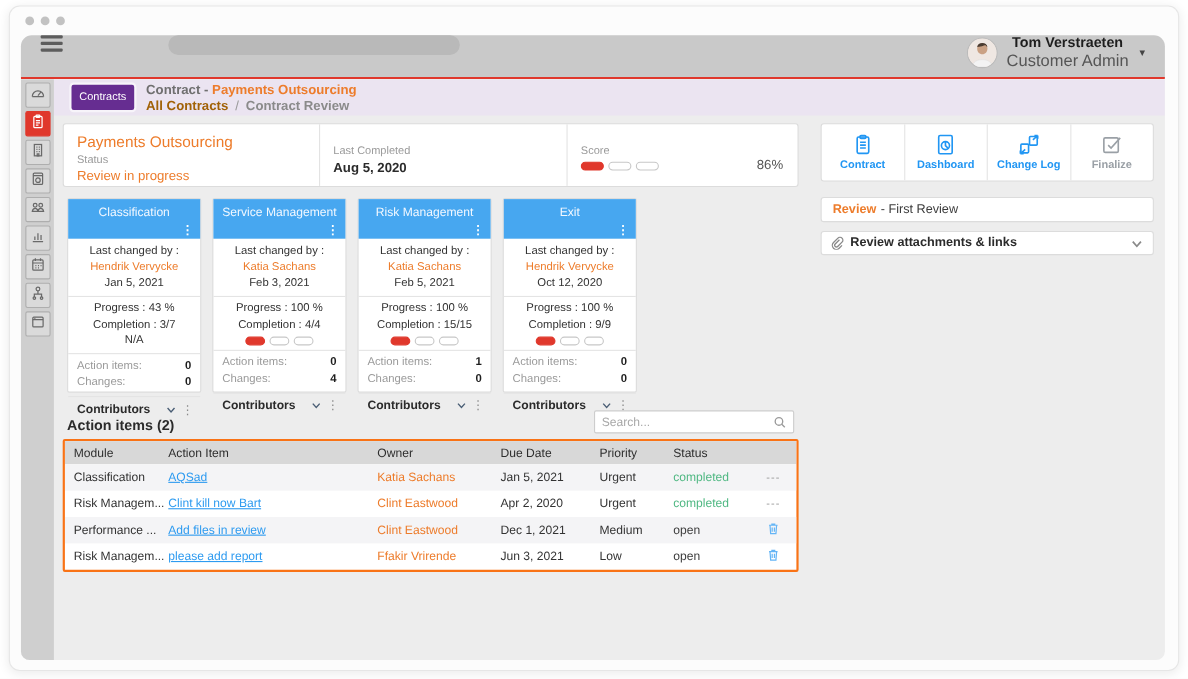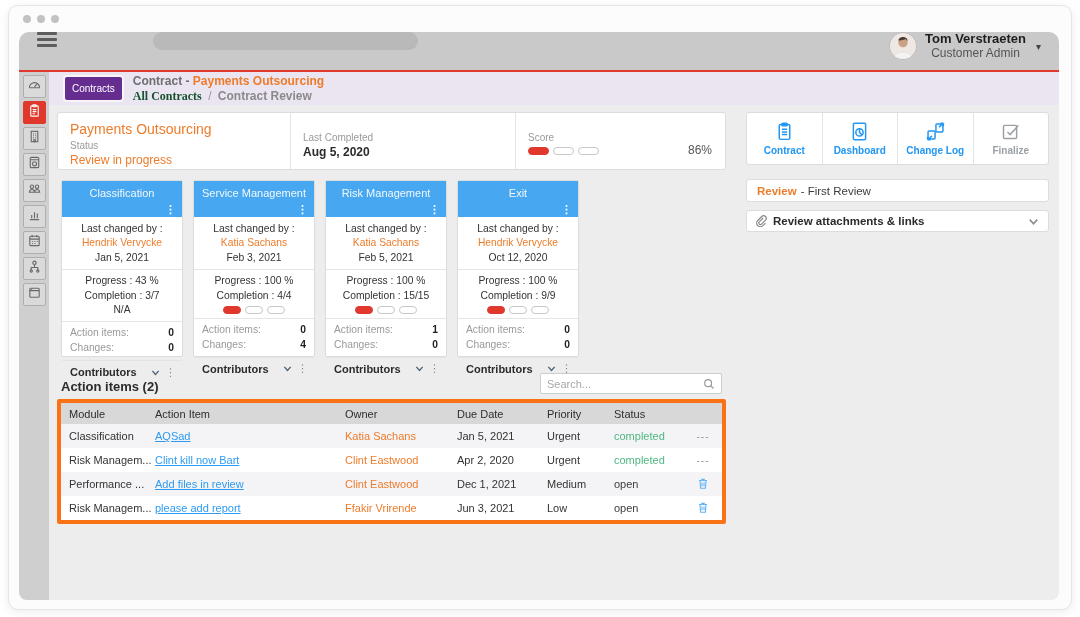--- a/index.html
+++ b/index.html
@@ -15,39 +15,39 @@
   .app-header { height:40px; background:#c9c9c9; border-radius:10px 10px 0 0;
                 border-bottom:2px solid #e0382c; display:flex; align-items:flex-start; padding:0 12px; }
   .hamburger { width:20px; display:flex; flex-direction:column; gap:3px; cursor:pointer; margin-left:6px; }
   .hamburger span { height:3px; background:#5d5d5d; border-radius:1px; }
   .logo-blob { margin-left:96px; width:265px; height:18px; background:#b9b9b9; border-radius:10px; }
   .hdr-spacer { flex:1; }
   .user-area { display:flex; align-items:center; gap:8px; margin-right:6px; cursor:pointer; }
   .avatar { width:28px; height:28px; border-radius:50%; background:#efe7e2; overflow:hidden; border:1px solid #bbb; }
   .user-text { display:flex; flex-direction:column; align-items:center; line-height:1.15; }
   .user-name { font-size:13px; font-weight:bold; color:#1e1e1e; }
-  .user-role { font-size:12px; color:#555; }
+  .user-role { font-size:15px; color:#555; }
   .caret { font-size:10px; color:#444; margin-left:2px; }
 
   .app-body { flex:1; display:flex; background:#ededed; border-radius:0 0 8px 8px; overflow:hidden; }
   .sidebar { width:30px; background:#cfcfcf; padding-top:3px; display:flex; flex-direction:column; align-items:center; gap:3px; }
   .side-btn { width:23px; height:23px; background:#dadada; border:1px solid #aeaeae; border-radius:2px;
               display:flex; align-items:center; justify-content:center; cursor:pointer; }
   .side-btn svg { width:15px; height:15px; stroke:#696969; fill:none; stroke-width:1.2; }
   .side-btn.active { background:#e0382c; border-color:#e0382c; }
   .side-btn.active svg { stroke:#fff; }
 
   .main { flex:1; display:flex; flex-direction:column; overflow:hidden; }
   .breadcrumb-bar { height:33px; background:#ebe4f1; display:flex; align-items:center; padding-left:16px; gap:11px; flex:none; }
   .badge { background:#662d91; color:#fff; font-size:10px; padding:6px 7px; border-radius:2px; box-shadow:0 0 0 2px #f7f4fa; }
   .bc-lines { display:flex; flex-direction:column; line-height:1.25; }
   .bc-line1 { font-size:12px; font-weight:bold; color:#6f6f6f; }
   .bc-line1 .orange { color:#ed7c2b; }
   .bc-line2 { font-size:12px; font-weight:bold; }
-  .bc-link { color:#14532d; cursor:pointer;font-family:Liberation Serif, serif; }
+  .bc-link { color:#a16207; cursor:pointer; }
   .bc-sep { color:#999; font-weight:normal; margin:0 3px; }
   .bc-cur { color:#8a8a8a; }
 
   .content { flex:1; display:flex; gap:20px; padding:7px 10px 0 8px; overflow:hidden; }
   .left-col { width:669px; flex:none; }
   .right-col { flex:1; }
 
   .card { background:#fff; border:1px solid #dcdcdc; border-radius:3px; }
 
   
@@ -86,21 +86,21 @@
 
   
   .ai-head { display:flex; align-items:flex-end; justify-content:space-between; margin:16px 4px 5px 4px; }
   .ai-title { font-size:13px; font-weight:bold; color:#2b2b2b; }
   .search-box { width:182px; height:21px; background:#fff; border:1px solid #cdcdcd; border-radius:2px;
                 display:flex; align-items:center; padding:0 6px; }
   .search-box input { border:none; outline:none; flex:1; font-size:11px; color:#444; font-family:"Liberation Sans",sans-serif; background:transparent; }
   .search-box input::placeholder { color:#a8a8a8; }
   .search-box svg { width:12px; height:12px; stroke:#9a9a9a; fill:none; stroke-width:1.4; }
 
-  .table { border:4px solid #f97316; border-radius:2px; overflow:hidden; background:#fff; }
+  .table { border:2px solid #f97316; border-radius:2px; overflow:hidden; background:#fff; }
   .trow { display:flex; align-items:center; height:24px; font-size:11px; }
   .trow.head { background:#d8d8d8; height:21px; color:#2e2e2e; }
   .trow.alt { background:#f4f4f6; }
   .c1 { width:92px; padding-left:8px; }
   .c2 { width:190px; padding-left:2px; }
   .c3 { width:112px; padding-left:2px; }
   .c4 { width:90px; padding-left:2px; }
   .c5 { width:67px; padding-left:2px; }
   .c6 { width:72px; padding-left:2px; }
   .c7 { flex:1; text-align:center; }

